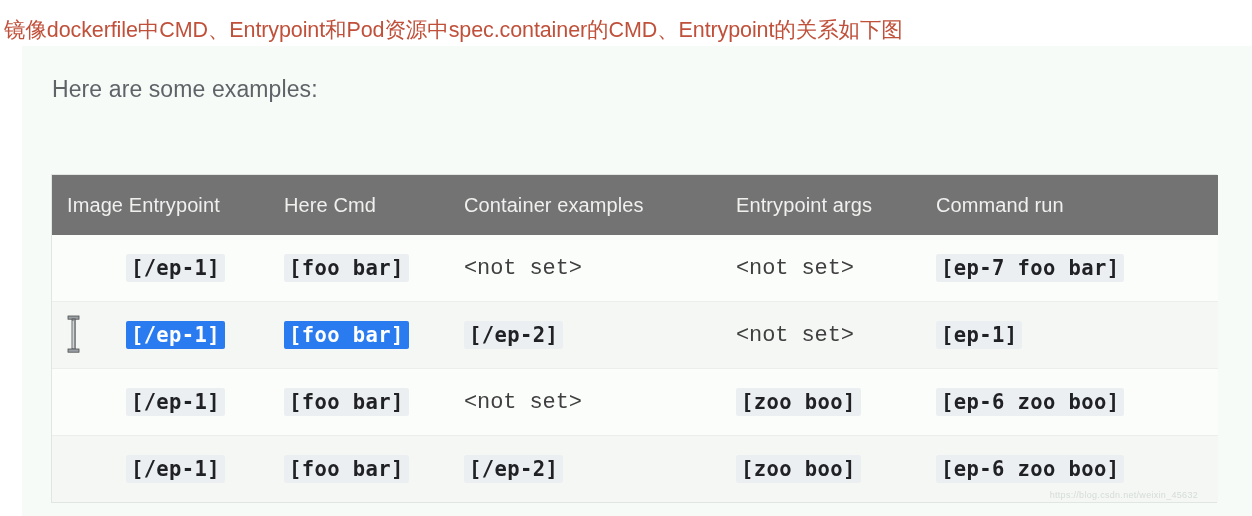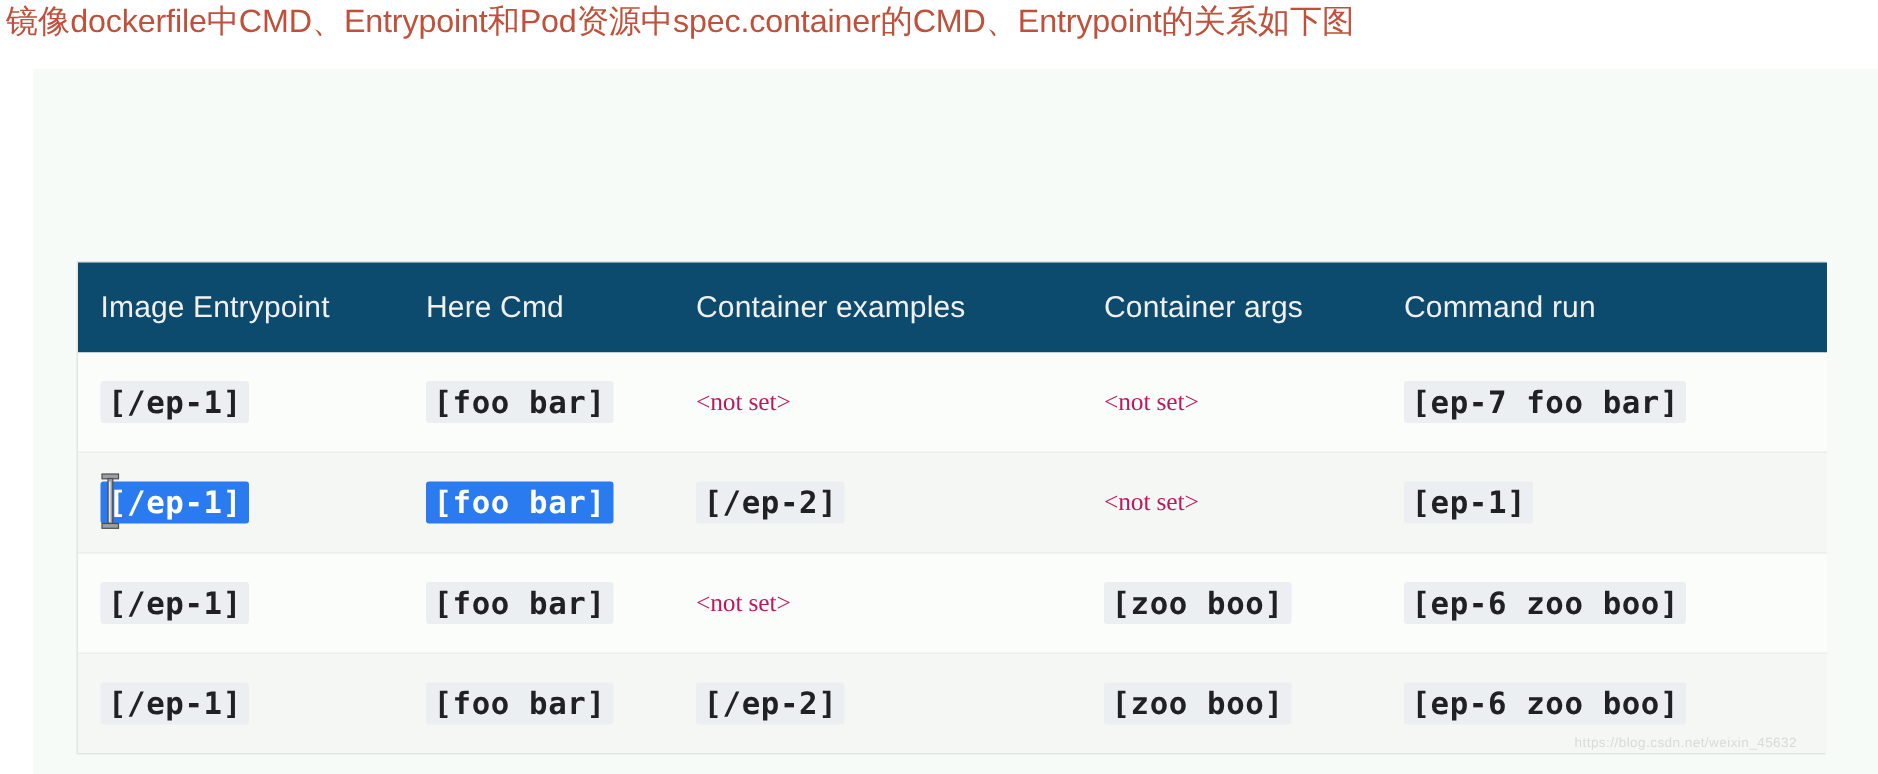--- a/index.html
+++ b/index.html
@@ -22,21 +22,21 @@
   }
 
   
   .title-bar {
     position: absolute;
     left: 0;
     top: 0;
     width: 1252px;
     height: 44px;
     display: flex;
-    align-items: flex-start;
+    align-items: flex-end;
     background: #ffffff;
   }
   .title-text {
     font-family: "Liberation Sans", sans-serif;
     font-size: 21.5px;
     line-height: 28px;
     color: #c0503a;
     white-space: nowrap;
     letter-spacing: -0.1px;
     padding-left: 4px;
@@ -73,39 +73,39 @@
     box-sizing: border-box;
   }
 
   table.examples {
     border-collapse: collapse;
     width: 100%;
     table-layout: fixed;
   }
 
   table.examples thead th {
-    background: #0c4a6e;
+    background: #737373;
     color: #f0f0ee;
     font-family: "Liberation Sans", sans-serif;
     font-weight: 400;
     font-size: 20px;
     text-align: left;
     padding: 14px 0 14px 0;
     height: 32px;
     letter-spacing: 0.1px;
   }
   table.examples thead th:first-child { padding-left: 15px; }
 
   table.examples tbody td {
     height: 44px;
     vertical-align: middle;
     padding: 11px 0 11px 0;
     background: #fbfdfb;
   }
-  table.examples tbody td:first-child { padding-left: 15px; }
+  table.examples tbody td:first-child { padding-left: 15px; text-align: center; }
 
   table.examples tbody tr.alt td {
     background: #f4f7f4;
   }
   table.examples tbody tr + tr td {
     border-top: 1px solid #eceeec;
   }
 
   
   col.c0 { width: 232px; }
@@ -125,23 +125,23 @@
     white-space: pre;
     letter-spacing: 0.4px;
     font-weight: 700;
   }
   .code.sel {
     background: #2a7bf0;
     color: #ffffff;
   }
 
   .notset {
-    font-family: Liberation Serif, serif;
-    font-size: 17px;
-    color: #be185d;
+    font-family: Liberation Mono, monospace;
+    font-size: 22px;
+    color: #404040;
     letter-spacing: -0.1px;
     white-space: pre;
   }
 
   .cell-inner {
     display: inline-flex;
     align-items: center;
   }
 
   
@@ -171,36 +171,37 @@
 <body>
 
 <div id="root">
 
   <div class="title-bar">
     <div class="title-text">镜像dockerfile中CMD、Entrypoint和Pod资源中spec.container的CMD、Entrypoint的关系如下图</div>
   </div>
 
   <div class="doc-panel">
 
+    <div class="doc-intro">Here are some examples:</div>
 
     <div class="table-wrap">
       <table class="examples">
         <colgroup>
           <col class="c0">
             <col class="c1">
             <col class="c2">
             <col class="c3">
             <col class="c4">
         </colgroup>
         <thead>
           <tr>
             <th>Image Entrypoint</th>
             <th>Here Cmd</th>
             <th>Container examples</th>
-            <th>Container args</th>
+            <th>Entrypoint args</th>
             <th>Command run</th>
           </tr>
         </thead>
         <tbody>
 
           <tr>
             <td>
               <span class="cell-inner">
                   <span class="code">[/ep-1]</span>
                 </span>

